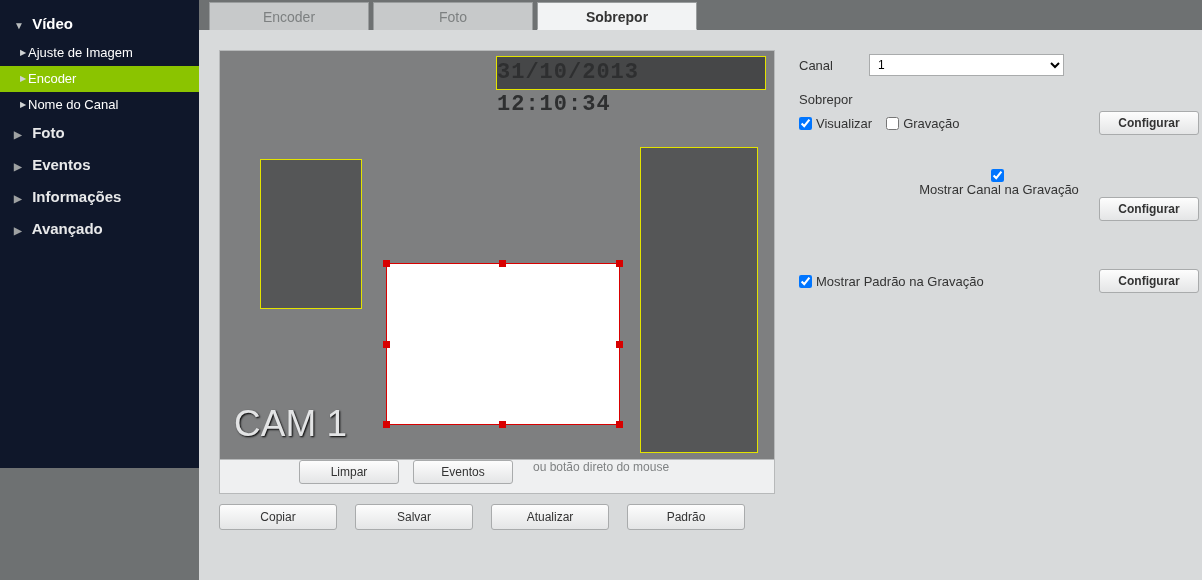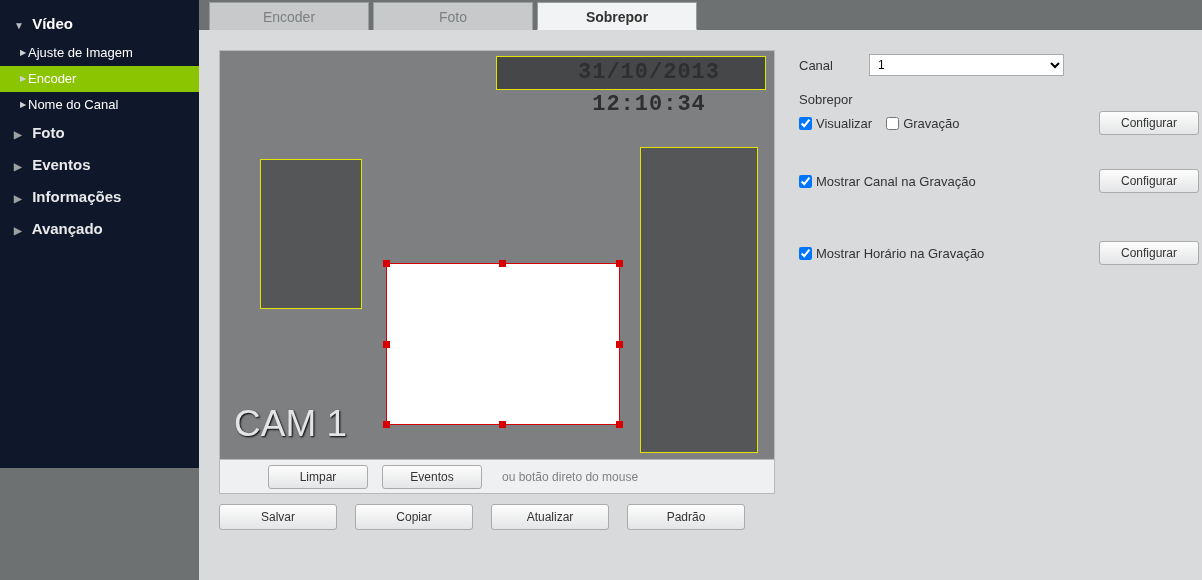--- a/index.html
+++ b/index.html
@@ -38,52 +38,52 @@
   .panel { position:absolute; left:0; top:30px; right:0; bottom:0;
            background:#d8dadb; padding:20px 18px 20px 20px; }
 
   
   .preview-wrap { width:556px; float:left; }
   .preview { width:556px; height:410px; background:#7e7f80;
              border:1px solid #b7b9ba; position:relative; overflow:hidden; }
   .osd-time { position:absolute; right:8px; top:5px; width:270px; height:34px;
               border:1px solid #e3e300; background:rgba(60,61,62,0.85);
               color:#2e2f30; font-family:"Courier New",monospace;
-              font-size:22px; font-weight:bold; text-align:center;
-              line-height:32px; letter-spacing:1px;padding-left:36px; }
+              font-size:22px; font-weight:bold; 
+              line-height:32px; letter-spacing:1px; }
   .osd-cam { position:absolute; left:14px; bottom:14px; color:#e3e4e5;
              font-size:37px; font-family:Arial,sans-serif;
              text-shadow:1px 1px 2px #000; }
   .mask { position:absolute; background:#555657; border:1px solid #e3e300; }
   .mask.sel { border:1px solid #d80000; }
   .handle { position:absolute; width:7px; height:7px; background:#d80000; }
 
   .preview-bar { width:556px; height:34px; background:#eff0f1;
                  border:1px solid #b7b9ba; border-top:none;
-                 display:flex; align-items:center; padding-left:48px; gap:14px; }
+                 display:flex; padding-left:79px; gap:14px; }
   .hint { font-size:12px; color:#7f8283; margin-left:6px; }
 
   .btn { min-width:100px; height:24px; font-size:12px; color:#333;
          background:linear-gradient(#fdfdfd,#e4e5e6); border:1px solid #a9abac;
          border-radius:3px; cursor:pointer; }
 
   .bottom-btns { margin-top:10px; display:flex; gap:18px; }
   .bottom-btns .btn { width:118px; height:26px; }
 
   
   .settings { margin-left:580px; padding-top:2px; font-size:13px; color:#333; }
   .row { display:flex; align-items:center; margin-bottom:10px; min-height:26px; }
   .row label.lbl { width:70px; }
   .sel { width:195px; height:22px; border:1px solid #a9abac; background:#fff;
          padding-left:4px; font-size:12px; }
   .section-title { font-size:13px; color:#333; margin-top:14px; margin-bottom:4px; }
   .chk-row { display:flex; align-items:center; margin-bottom:6px; }
   .chk-row input { margin-right:4px; }
   .chk-row span { margin-right:14px; }
-  .cfg-btn { margin-left:auto; width:74px; }
+  .cfg-btn { margin-left:auto; width:74px;font-weight:bold; }
   .block { display:flex; align-items:center; margin-top:34px; }
   .block input { margin-right:4px; }
 </style>
 </head>
 <body>
 
 <div class="sidebar">
   <div class="nav-group">
     <span class="arrow">▼</span>
     <span>Vídeo</span>
@@ -153,22 +153,22 @@
         <div class="osd-cam">CAM 1</div>
       </div>
 
       <div class="preview-bar">
         <button class="btn">Limpar</button>
         <button class="btn">Eventos</button>
         <span class="hint">ou botão direto do mouse</span>
       </div>
 
       <div class="bottom-btns">
+        <button class="btn">Copiar</button>
         <button class="btn">Salvar</button>
-        <button class="btn">Copiar</button>
         <button class="btn">Atualizar</button>
         <button class="btn">Padrão</button>
       </div>
     </div>
 
     <div class="settings">
 
       <div class="row">
         <label class="lbl">Canal</label>
         <select class="sel">
@@ -178,28 +178,28 @@
 
       <div class="section-title">Sobrepor</div>
       <div class="chk-row" style="width:400px;">
         <input type="checkbox" checked="" style="">
         <span>Visualizar</span>
         <input type="checkbox" style="">
         <span>Gravação</span>
         <button class="btn cfg-btn">Configurar</button>
       </div>
 
-      <div class="block" style="width:400px;">
+      <div class="block" style="width:400px;flex-direction:column;">
         <input type="checkbox" checked="" style="">
         <span>Mostrar Canal na Gravação</span>
         <button class="btn cfg-btn">Configurar</button>
       </div>
 
       <div class="block" style="width:400px; margin-top:48px;">
         <input type="checkbox" checked="" style="">
-        <span>Mostrar Horário na Gravação</span>
+        <span>Mostrar Padrão na Gravação</span>
         <button class="btn cfg-btn">Configurar</button>
       </div>
 
     </div>
 
   </div>
 </div>
 
 </body></html>

